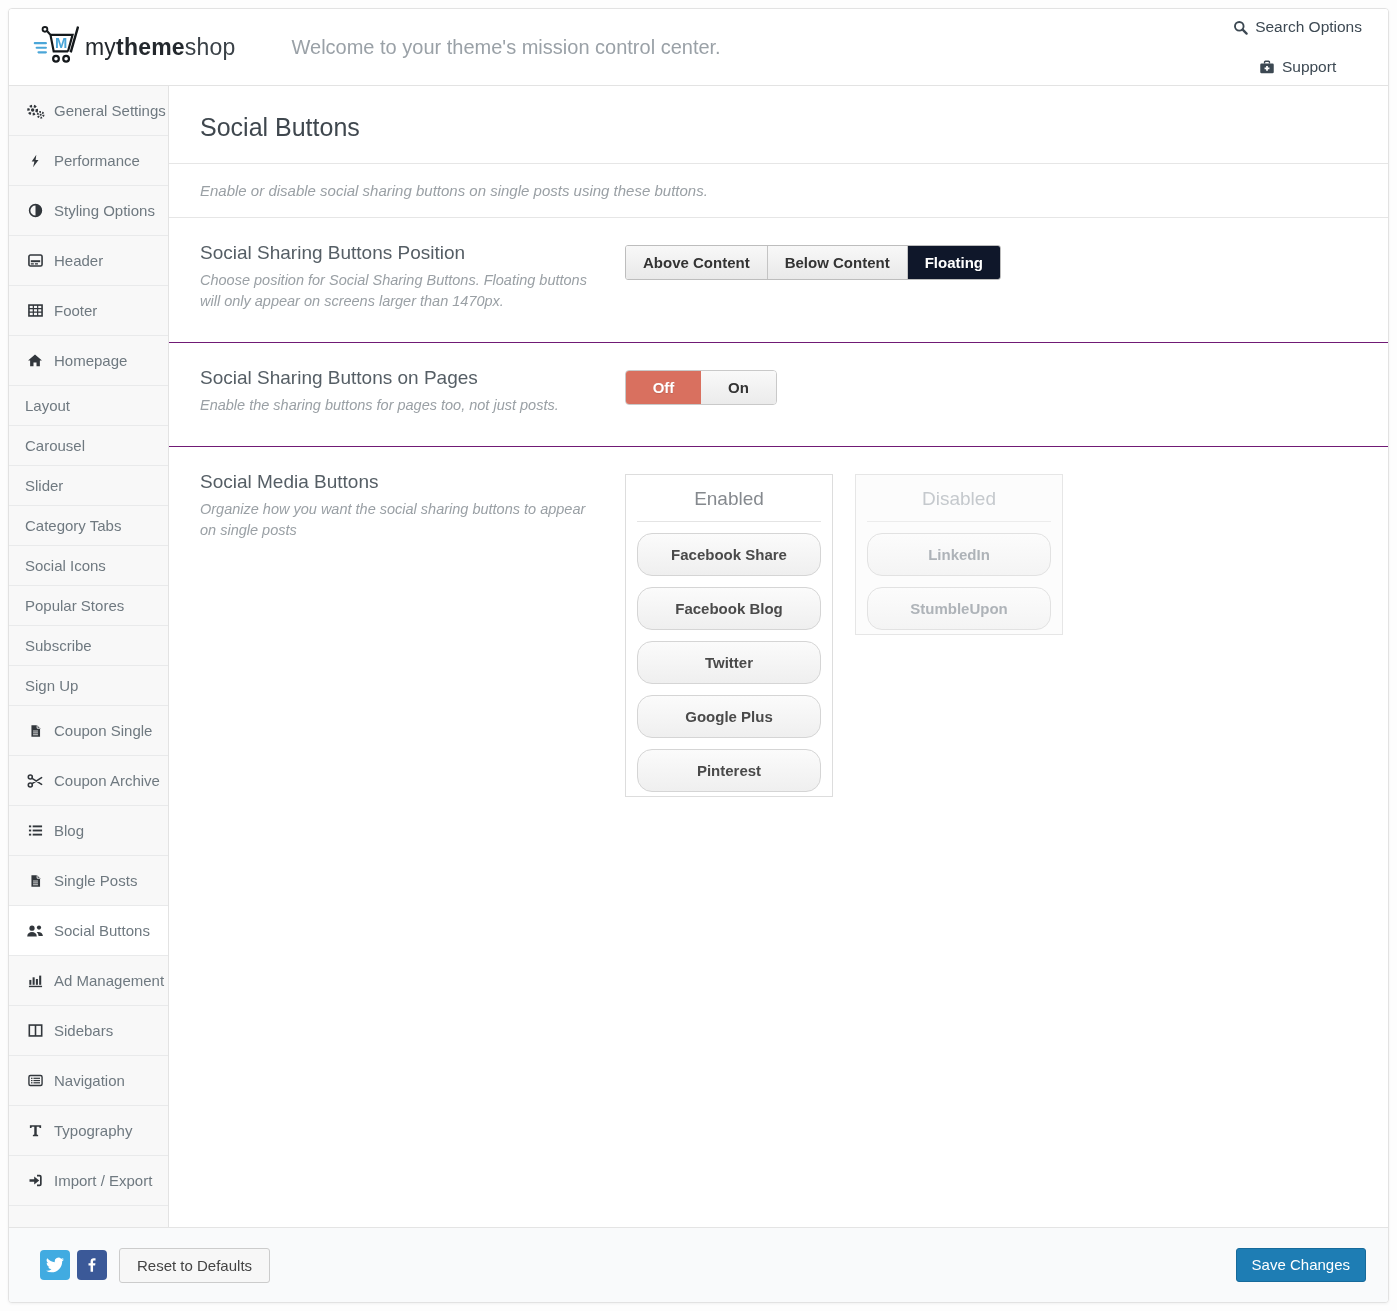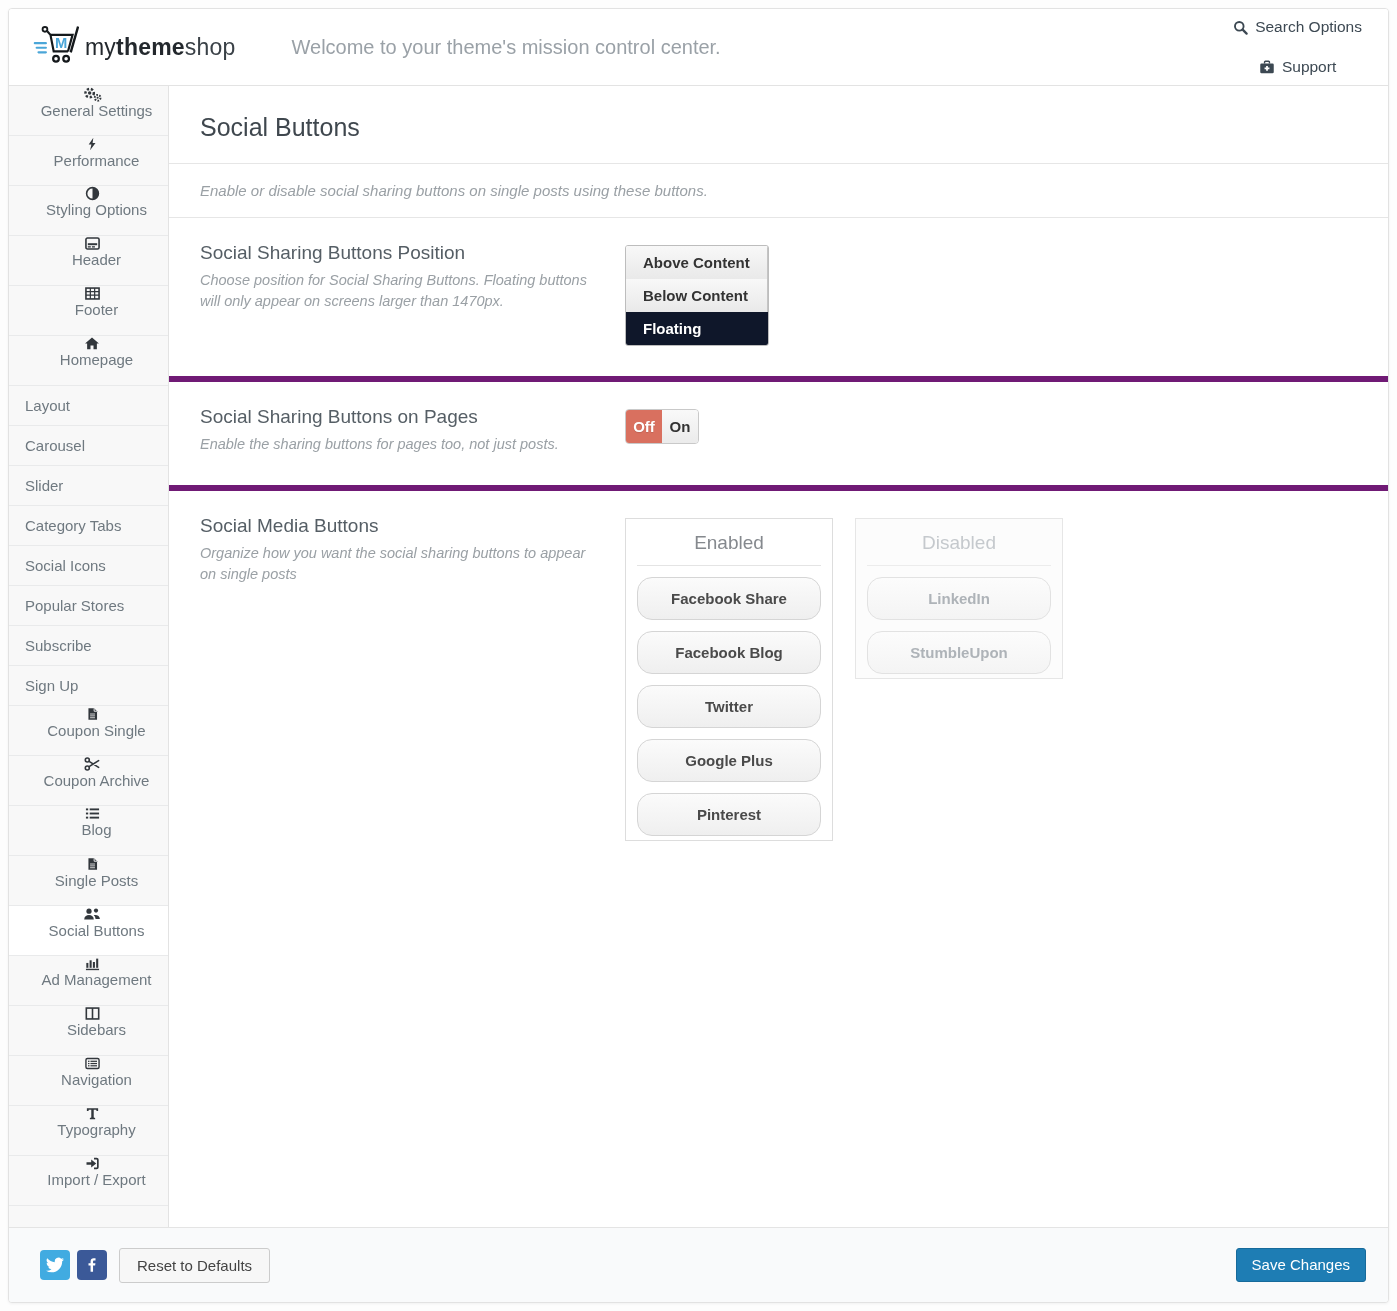--- a/index.html
+++ b/index.html
@@ -18,45 +18,45 @@
   .logo-text .lt-theme { font-weight:700; }
   .logo-text .lt-shop { font-weight:300; color:#3a4147; }
   .welcome { margin-left:56px; font-size:20px; color:#9aa1a7; }
   .top-links { margin-left:auto; display:flex; align-items:center; gap:22px;flex-direction:column; }
   .top-link { display:flex; align-items:center; gap:7px; font-size:15.5px; color:#3c4852; cursor:pointer; }
   .top-link svg { display:block; }
   
   .bodyrow { flex:1; display:flex; min-height:0; }
   .sidebar { width:160px; flex:0 0 160px; background:#f8f8f8; border-right:1px solid #e3e3e3; }
   .nav-item { display:flex; align-items:center; padding-left:16px; border-bottom:1px solid #e9eaeb; color:#6f7980; font-size:15px; cursor:pointer; background:#f8f8f8; }
-  .nav-item.has-icon { height:50px;flex-direction:column; }
+  .nav-item.has-icon { height:50px; }
   .nav-item.text-only { height:40px; }
   .nav-item.active { background:#fff; }
   .nav-icon { width:20px; margin-right:9px; color:#32373c; display:flex; align-items:center; justify-content:center; }
   .nav-icon svg { display:block; }
   
   .main { flex:1; display:flex; flex-direction:column; background:#fff; min-width:0; }
   .title-row { padding:27px 31px 21px; border-bottom:1px solid #e6e6e6; }
   .page-title { font-size:25px; font-weight:400; color:#3f474e; }
   .subtitle-row { padding:18px 31px; border-bottom:1px solid #e6e6e6; }
   .subtitle { font-style:italic; font-size:15px; color:#9aa0a5; }
-  .setting-row { display:flex; padding:24px 31px 30px; border-bottom:6px solid #701a75; }
+  .setting-row { display:flex; padding:24px 31px 30px; border-bottom:1px solid #701a75; }
   .setting-row.last { border-bottom:none; flex:1; align-items:flex-start; }
   .setting-info { width:395px; flex:0 0 395px; margin-right:30px; }
   .setting-label { font-size:19px; color:#555e65; margin-bottom:6px; }
   .setting-desc { font-style:italic; font-size:14.5px; color:#9aa0a5; line-height:1.45; }
   .setting-control { flex:1; padding-top:3px; }
   
-  .btn-group { display:inline-flex; border:1px solid #bdbdbd; border-radius:3px; overflow:hidden;flex-direction:column; }
+  .btn-group { display:inline-flex; border:1px solid #bdbdbd; border-radius:3px; overflow:hidden; }
   .seg-btn { padding:0 17px; height:33px; line-height:33px; font-size:15px; font-weight:bold; color:#333; background:linear-gradient(#f8f8f8,#e9e9e9); border-right:1px solid #c4c4c4; cursor:pointer; }
   .seg-btn:last-child { border-right:none; }
   .seg-btn.selected-green { background:#0f172a; color:#fff; text-shadow:0 1px 1px rgba(0,0,0,.15); }
   
   .toggle-group { display:inline-flex; border:1px solid #c9c9c9; border-radius:4px; overflow:hidden; }
-  .tog-btn { width:36px; height:33px; line-height:33px; text-align:center; font-size:15px; font-weight:bold; cursor:pointer; }
+  .tog-btn { width:75px; height:33px; line-height:33px; text-align:center; font-size:15px; font-weight:bold; cursor:pointer; }
   .tog-off { background:#d9705f; color:#fff; text-shadow:0 1px 1px rgba(0,0,0,.12); }
   .tog-on { background:linear-gradient(#f9f9f9,#ebebeb); color:#333; }
   
   .sort-wrap { display:flex; gap:22px; align-items:flex-start; }
   .sort-box { width:208px; border:1px solid #ddd; background:#fff; padding-bottom:4px; }
   .sort-box.disabled { background:#fcfcfc; border-color:#e6e6e6; }
   .sort-head { font-size:19px; color:#85898e; text-align:center; padding:13px 0 11px; border-bottom:1px solid #e4e4e4; margin:0 11px; }
   .sort-box.disabled .sort-head { color:#c5c9cd; border-bottom-color:#ececec; }
   .sort-item { margin:11px 11px 0; height:43px; line-height:41px; text-align:center; font-size:15px; font-weight:bold; color:#4a4a4a; background:linear-gradient(#fbfbfb,#efefef); border:1px solid #d5d5d5; border-radius:15px; cursor:move; }
   .sort-box.disabled .sort-item { color:#aeb3b8; background:linear-gradient(#fcfcfc,#f4f4f4); border-color:#e2e2e2; }

